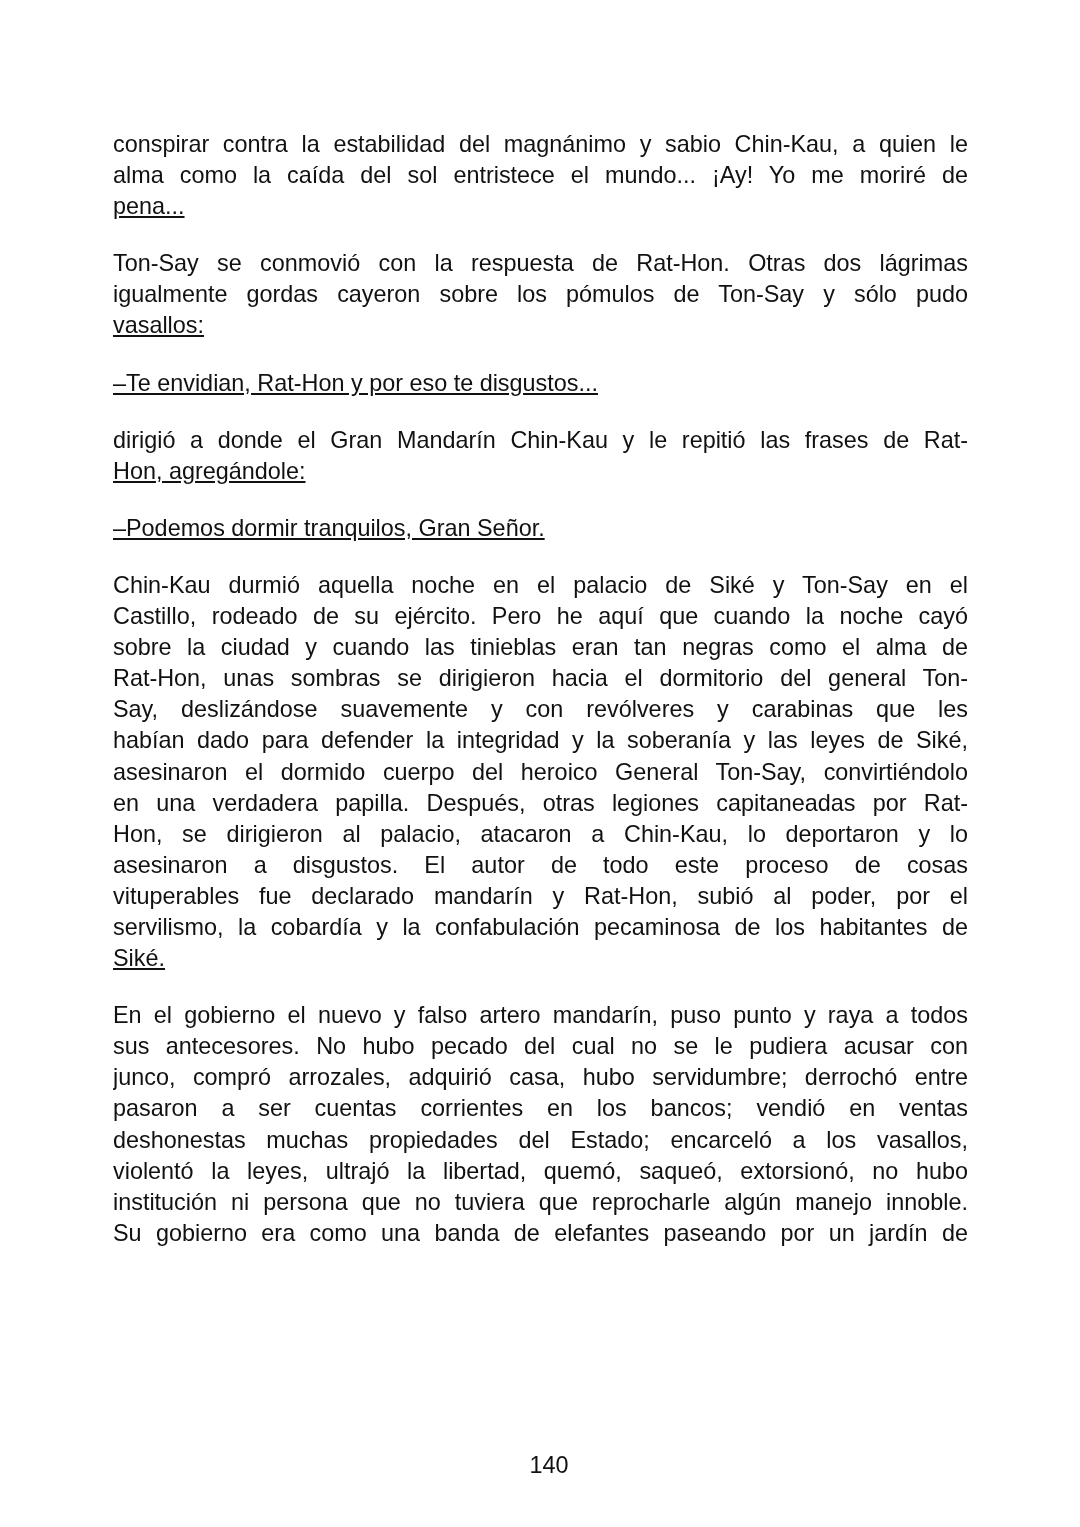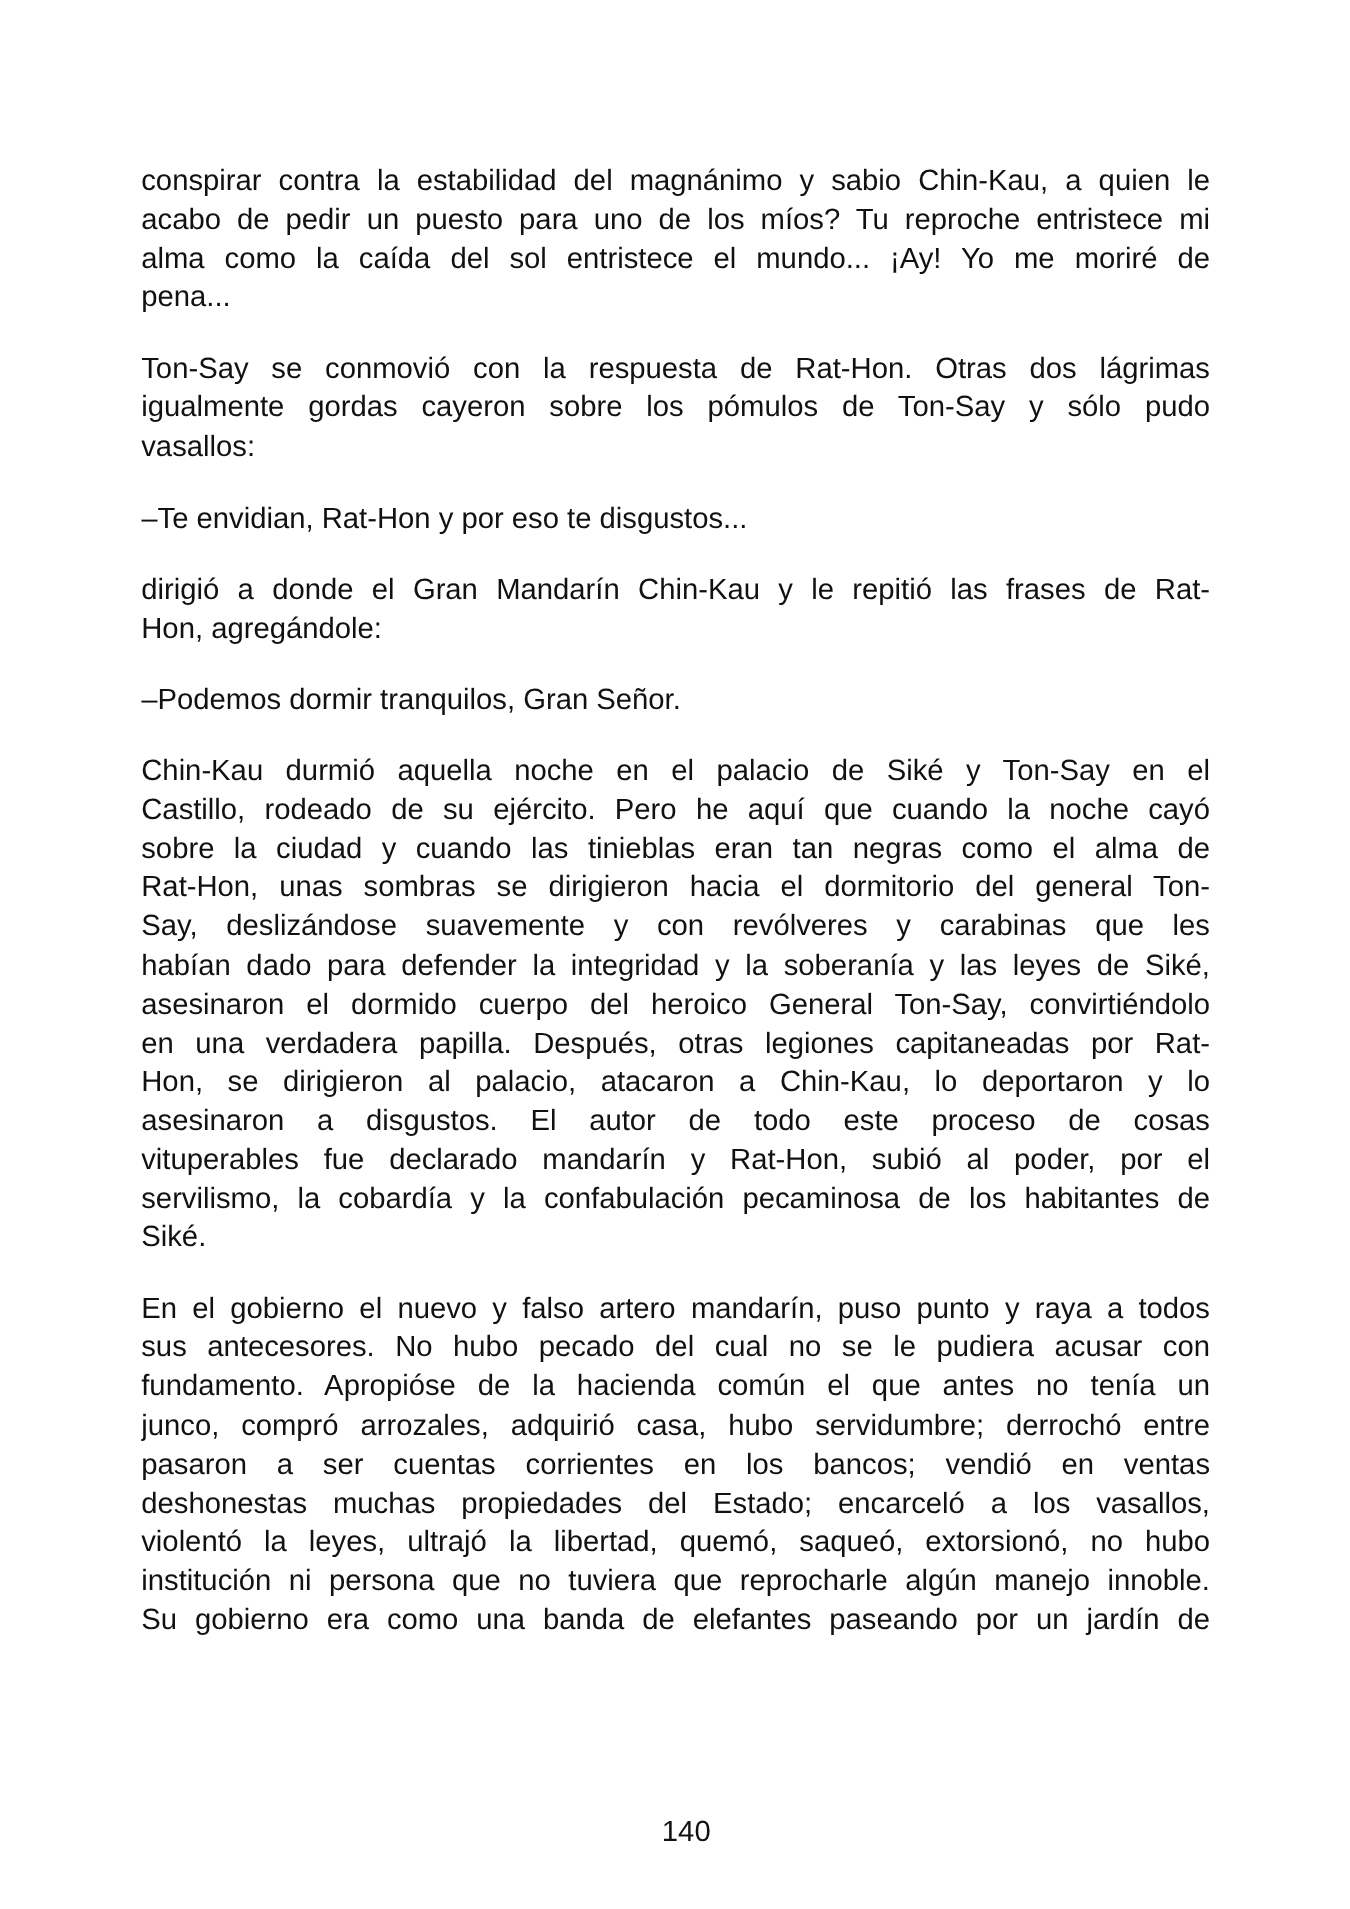--- a/index.html
+++ b/index.html
@@ -38,40 +38,40 @@
     height: 31.1px;
     white-space: nowrap;
     text-align: justify;
     text-align-last: justify;
     white-space: normal;
     overflow: hidden;
   }
   .line.last {
     text-align: left;
     text-align-last: left;
+    text-decoration: underline;
   }
   .page-number {
     position: absolute;
     left: 0;
     width: 1098px;
     top: 1434px;
     text-align: center;
     font-size: 23.4px;
     line-height: 31px;
   }
 </style>
 </head>
 <body>
 
 <div class="page">
   <div class="text-block">
 
     <div class="para">
       <span class="line">conspirar contra la estabilidad del magnánimo y sabio Chin-Kau, a quien le</span>
-      <span class="line">acabo de pedir un puesto para uno de los míos? Tu reproche entristece mi</span>
       <span class="line">alma como la caída del sol entristece el mundo... ¡Ay! Yo me moriré de</span>
       <span class="line last">pena...</span>
     </div>
 
     <div class="para">
       <span class="line">Ton-Say se conmovió con la respuesta de Rat-Hon. Otras dos lágrimas</span>
       <span class="line">igualmente gordas cayeron sobre los pómulos de Ton-Say y sólo pudo</span>
       <span class="line last">vasallos:</span>
     </div>
 
@@ -100,21 +100,20 @@
       <span class="line">Hon, se dirigieron al palacio, atacaron a Chin-Kau, lo deportaron y lo</span>
       <span class="line">asesinaron a disgustos. El autor de todo este proceso de cosas</span>
       <span class="line">vituperables fue declarado mandarín y Rat-Hon, subió al poder, por el</span>
       <span class="line">servilismo, la cobardía y la confabulación pecaminosa de los habitantes de</span>
       <span class="line last">Siké.</span>
     </div>
 
     <div class="para">
       <span class="line">En el gobierno el nuevo y falso artero mandarín, puso punto y raya a todos</span>
       <span class="line">sus antecesores. No hubo pecado del cual no se le pudiera acusar con</span>
-      <span class="line">fundamento. Apropióse de la hacienda común el que antes no tenía un</span>
       <span class="line">junco, compró arrozales, adquirió casa, hubo servidumbre; derrochó entre</span>
       <span class="line">pasaron a ser cuentas corrientes en los bancos; vendió en ventas</span>
       <span class="line">deshonestas muchas propiedades del Estado; encarceló a los vasallos,</span>
       <span class="line">violentó la leyes, ultrajó la libertad, quemó, saqueó, extorsionó, no hubo</span>
       <span class="line">institución ni persona que no tuviera que reprocharle algún manejo innoble.</span>
       <span class="line">Su gobierno era como una banda de elefantes paseando por un jardín de</span>
     </div>
 
   </div>
 

